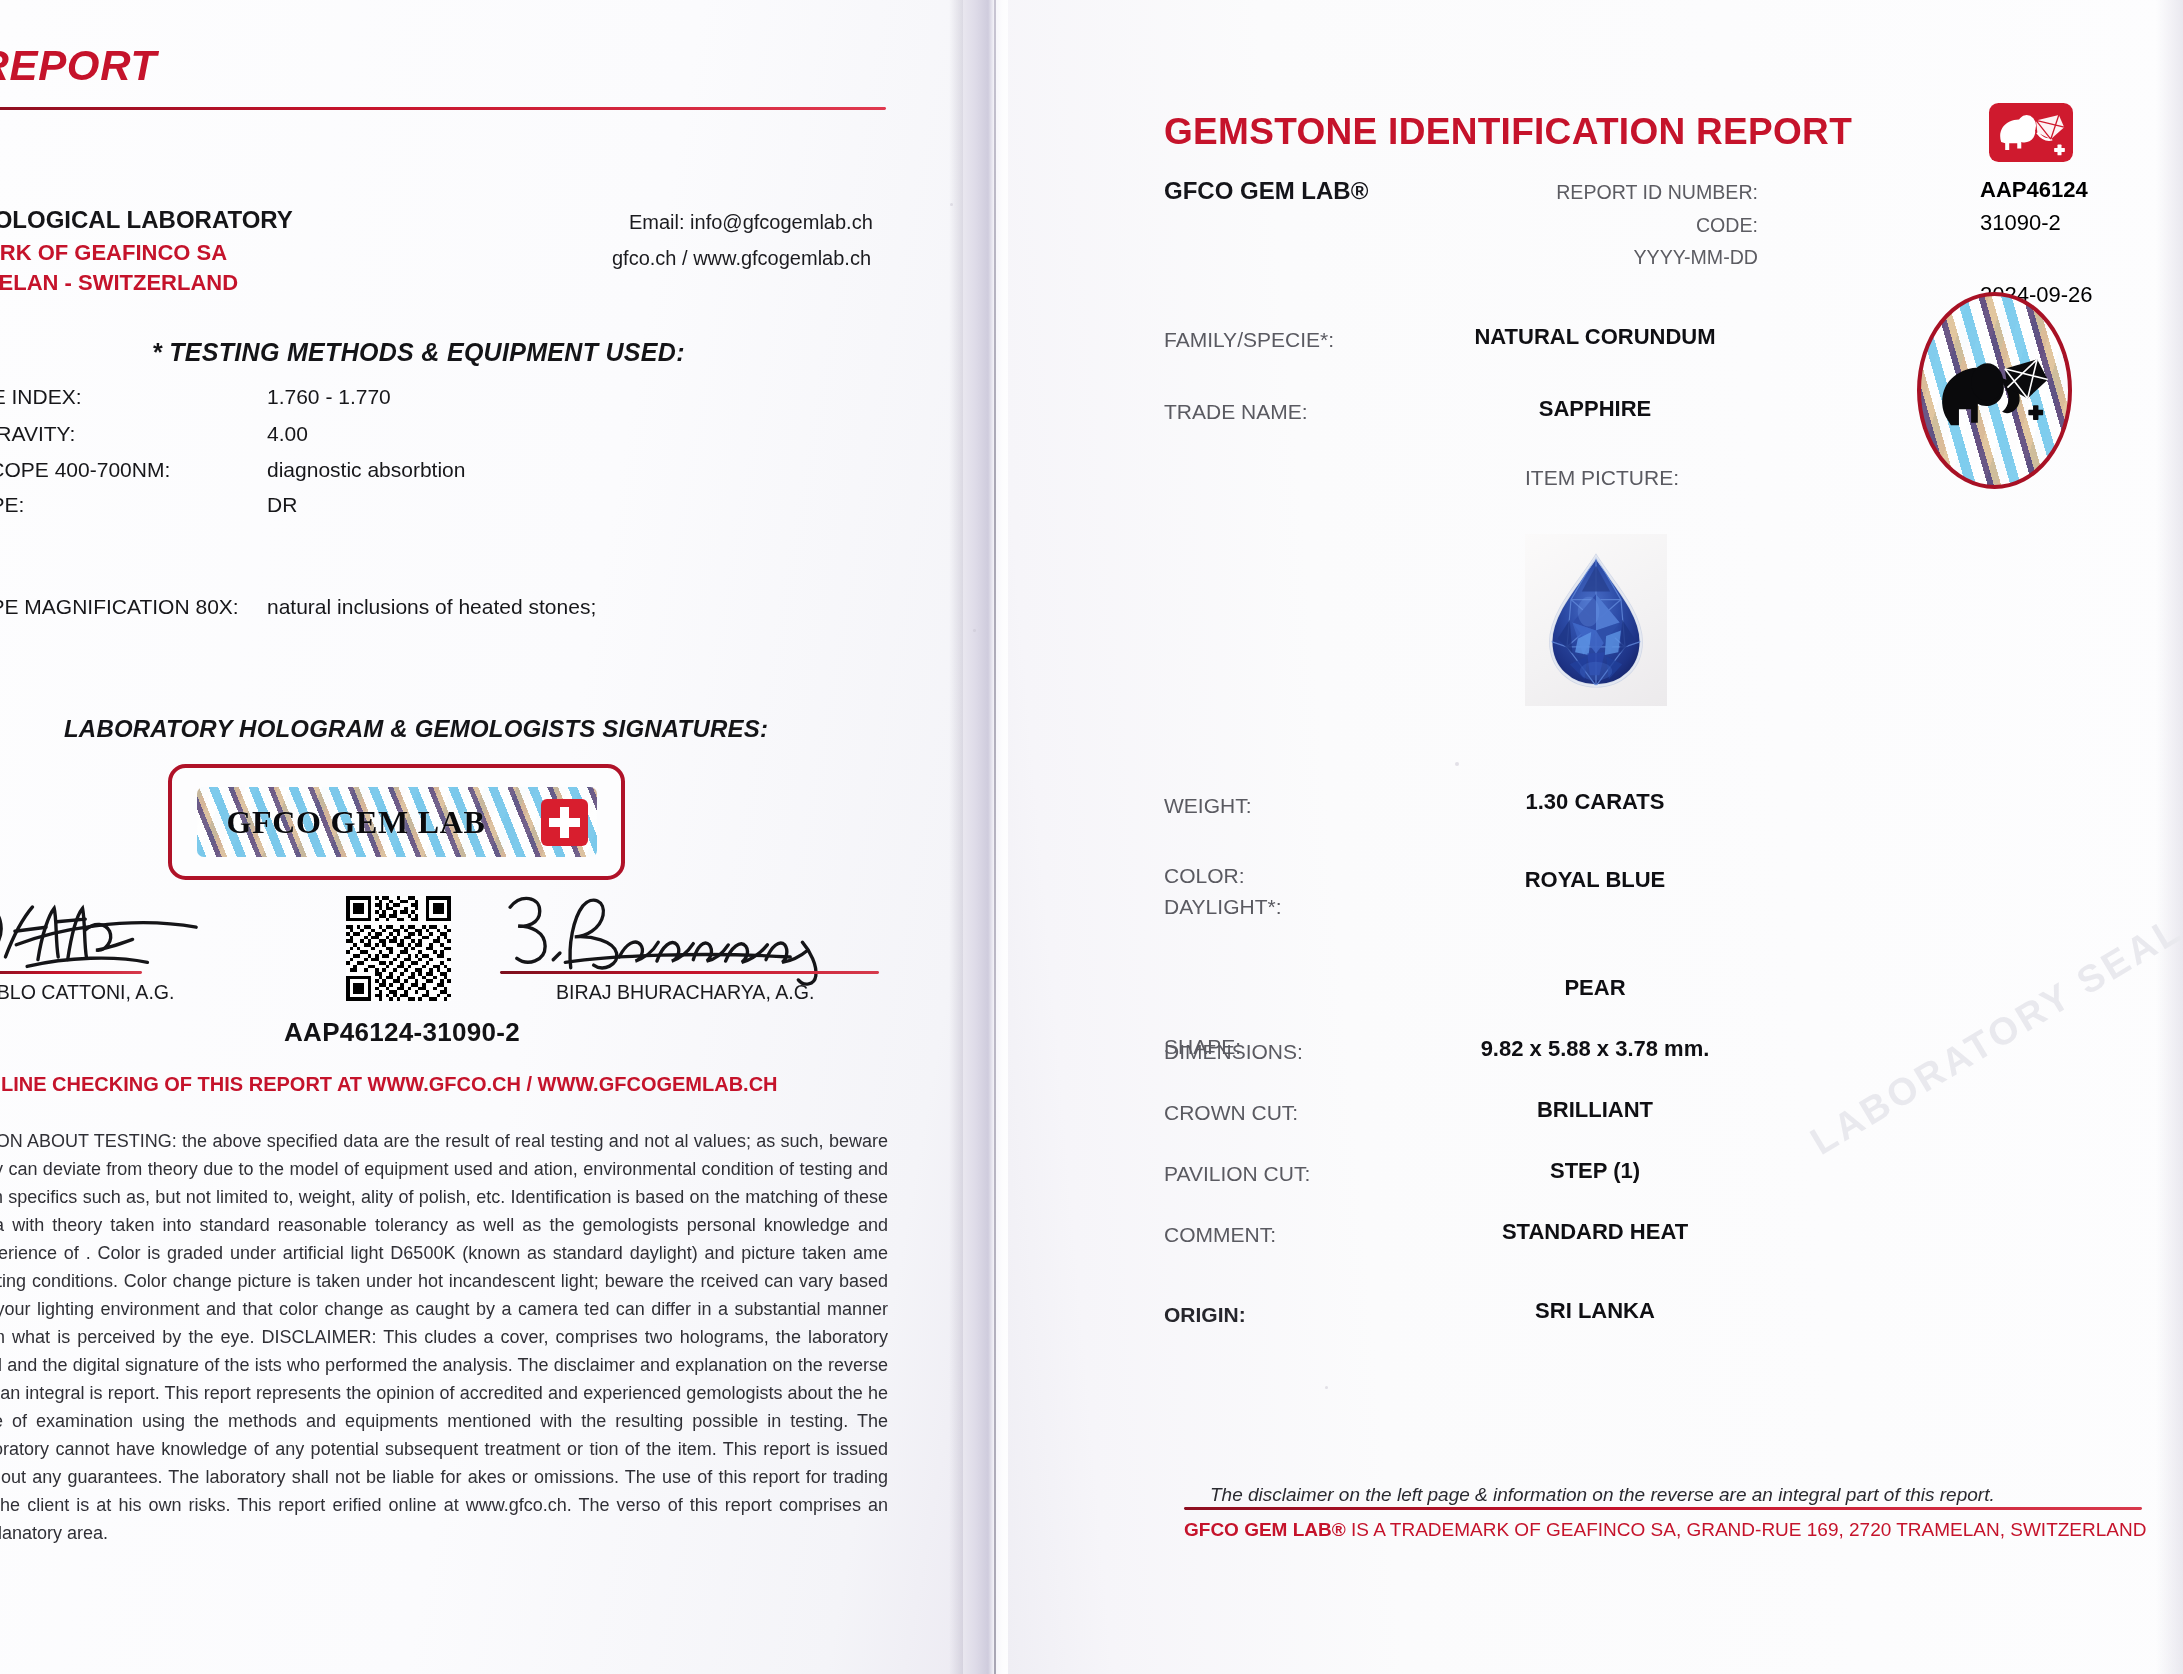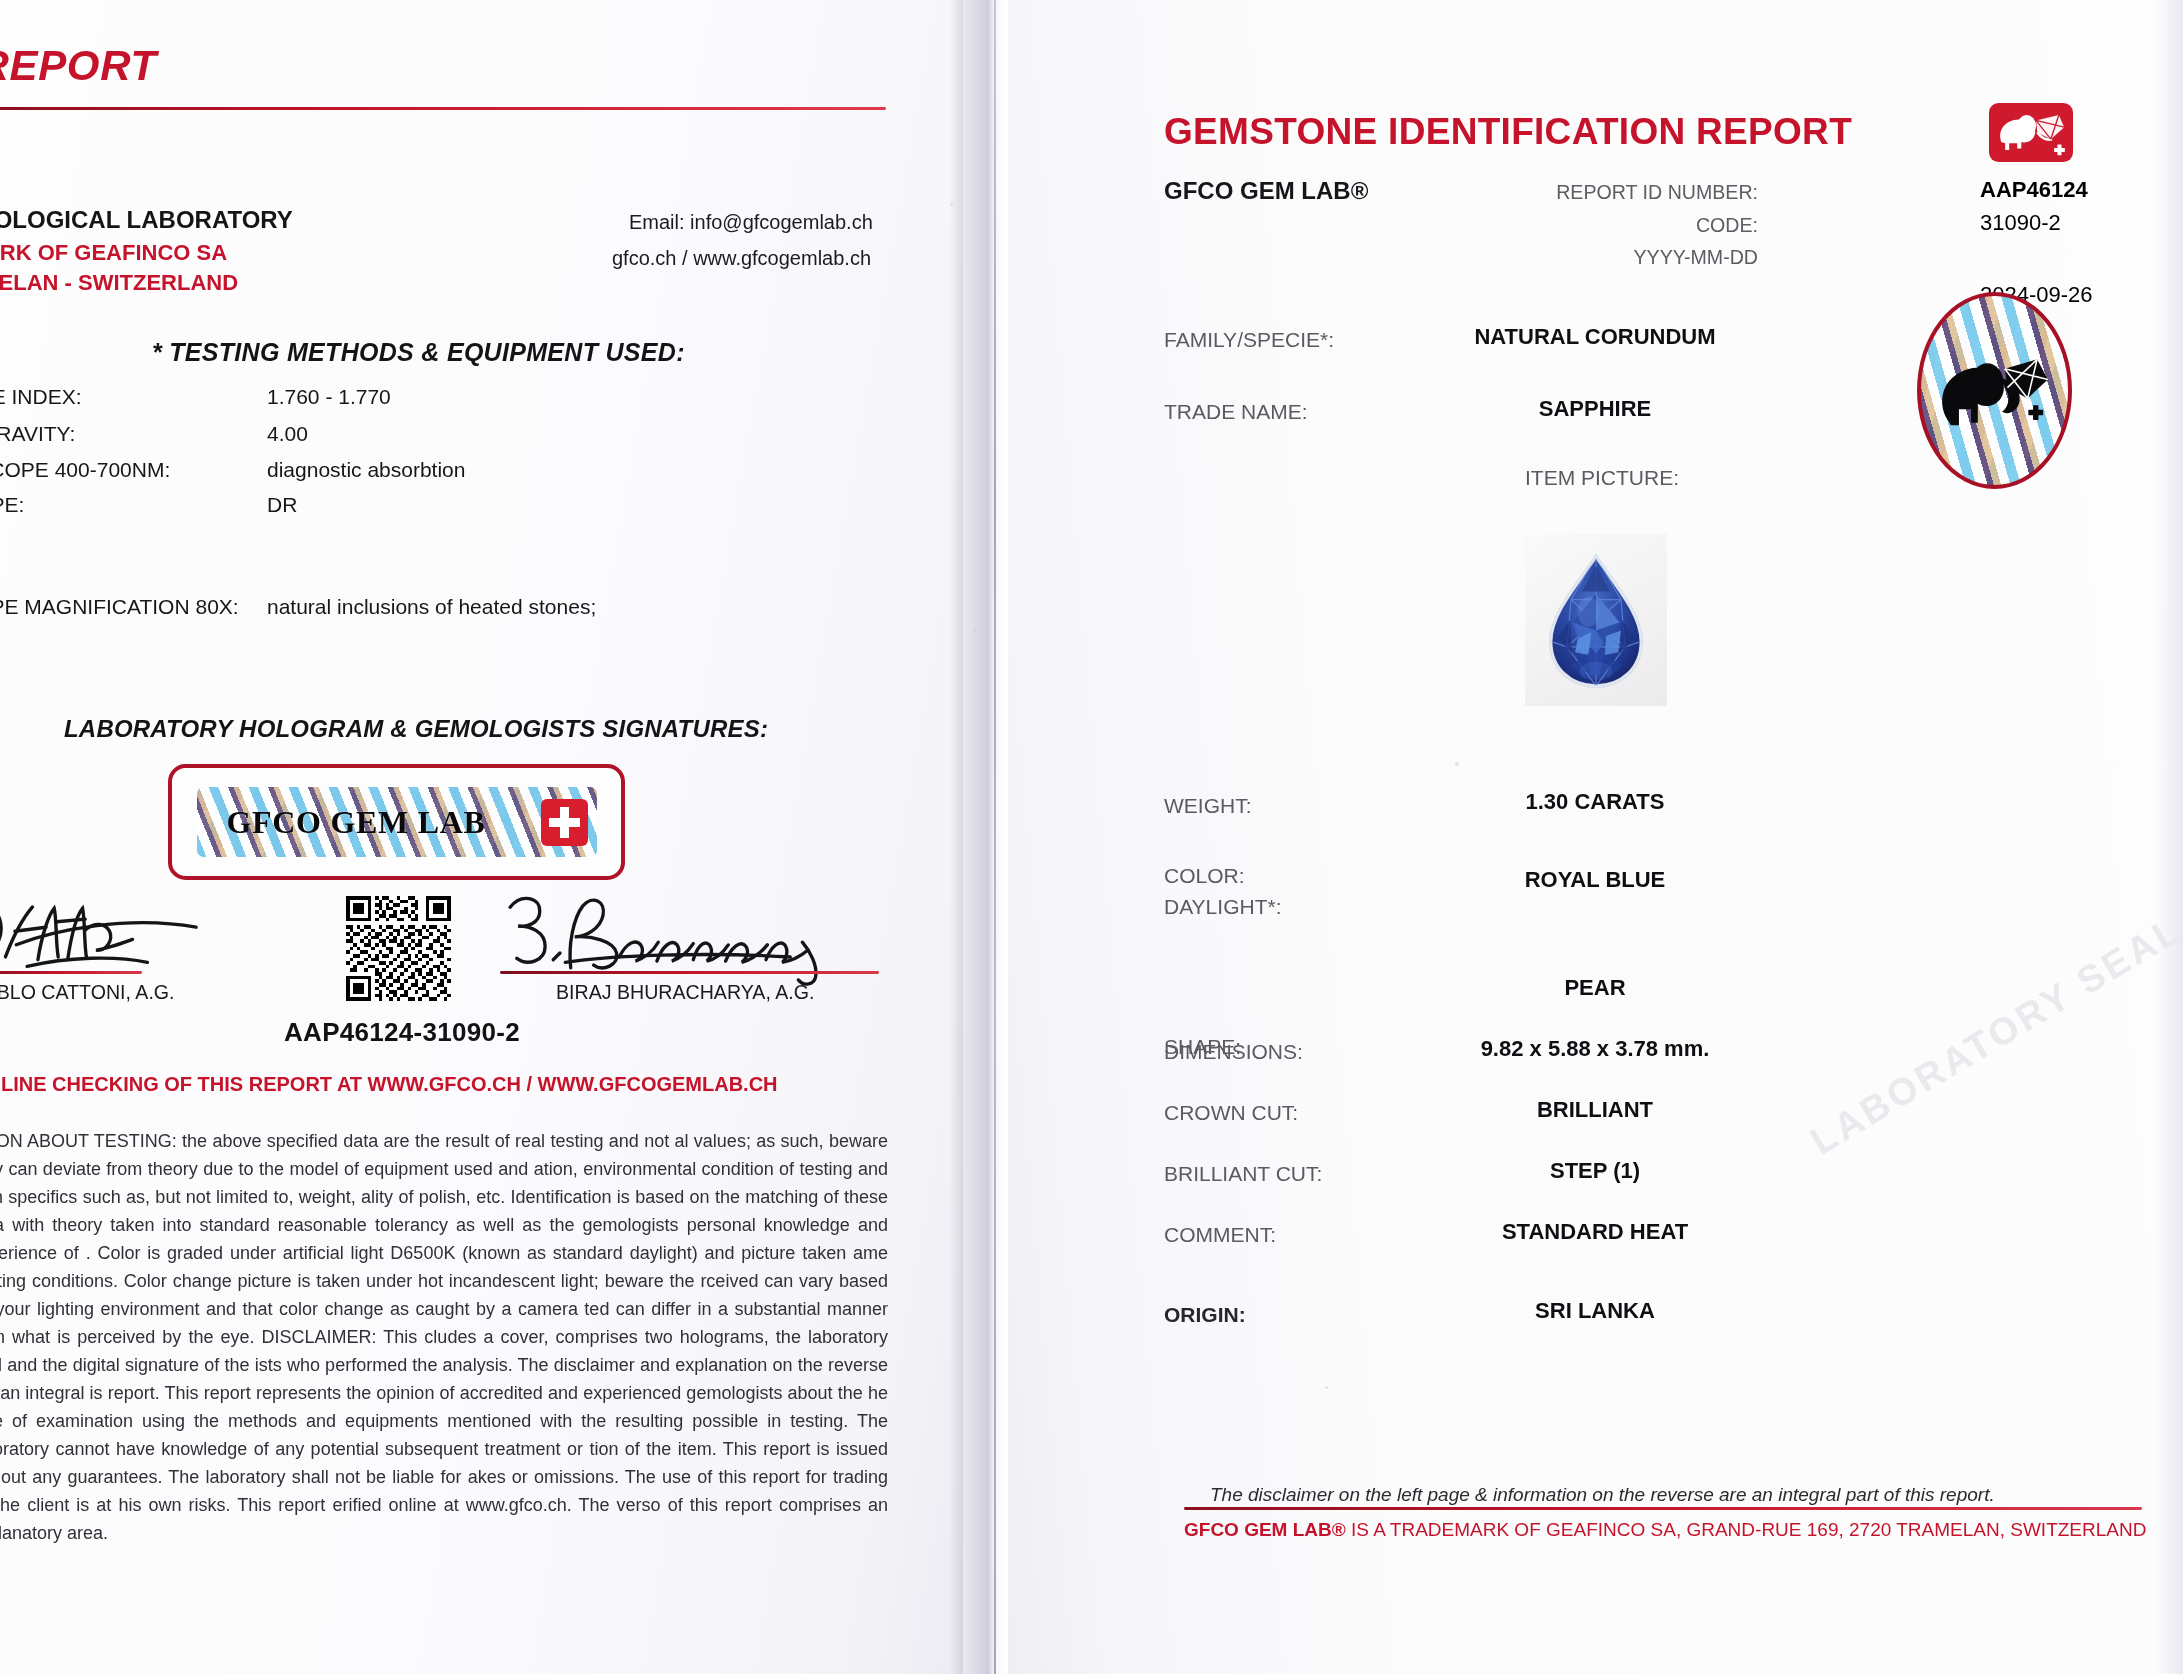--- a/index.html
+++ b/index.html
@@ -796,21 +796,21 @@
 
   <div class="r-row-lbl" style="left:1164px; top:1035px;">SHAPE:</div>
   <div class="r-row-val" style="left:1595px; top:975px;">PEAR</div>
 
   <div class="r-row-lbl" style="left:1164px; top:1040px;">DIMENSIONS:</div>
   <div class="r-row-val" style="left:1595px; top:1036px;">9.82 x 5.88 x 3.78 mm.</div>
 
   <div class="r-row-lbl" style="left:1164px; top:1101px;text-align:center;">CROWN CUT:</div>
   <div class="r-row-val" style="left:1595px; top:1097px;">BRILLIANT</div>
 
-  <div class="r-row-lbl" style="left:1164px; top:1162px;">BRILLIANT CUT:</div>
+  <div class="r-row-lbl" style="left:1164px; top:1162px;">PAVILION CUT:</div>
   <div class="r-row-val" style="left:1595px; top:1158px;">STEP (1)</div>
 
   <div class="r-row-lbl" style="left:1164px; top:1223px;">COMMENT:</div>
   <div class="r-row-val" style="left:1595px; top:1219px;">STANDARD HEAT</div>
 
   <div class="r-row-lbl" style="left:1164px; top:1303px; font-weight:700; color:#26262c;">ORIGIN:</div>
   <div class="r-row-val" style="left:1595px; top:1298px;">SRI LANKA</div>
 
   <div class="r-note" style="left:1210px; top:1484px;">The disclaimer on the left page &amp; information on the reverse are an integral part of this report.</div>
 

